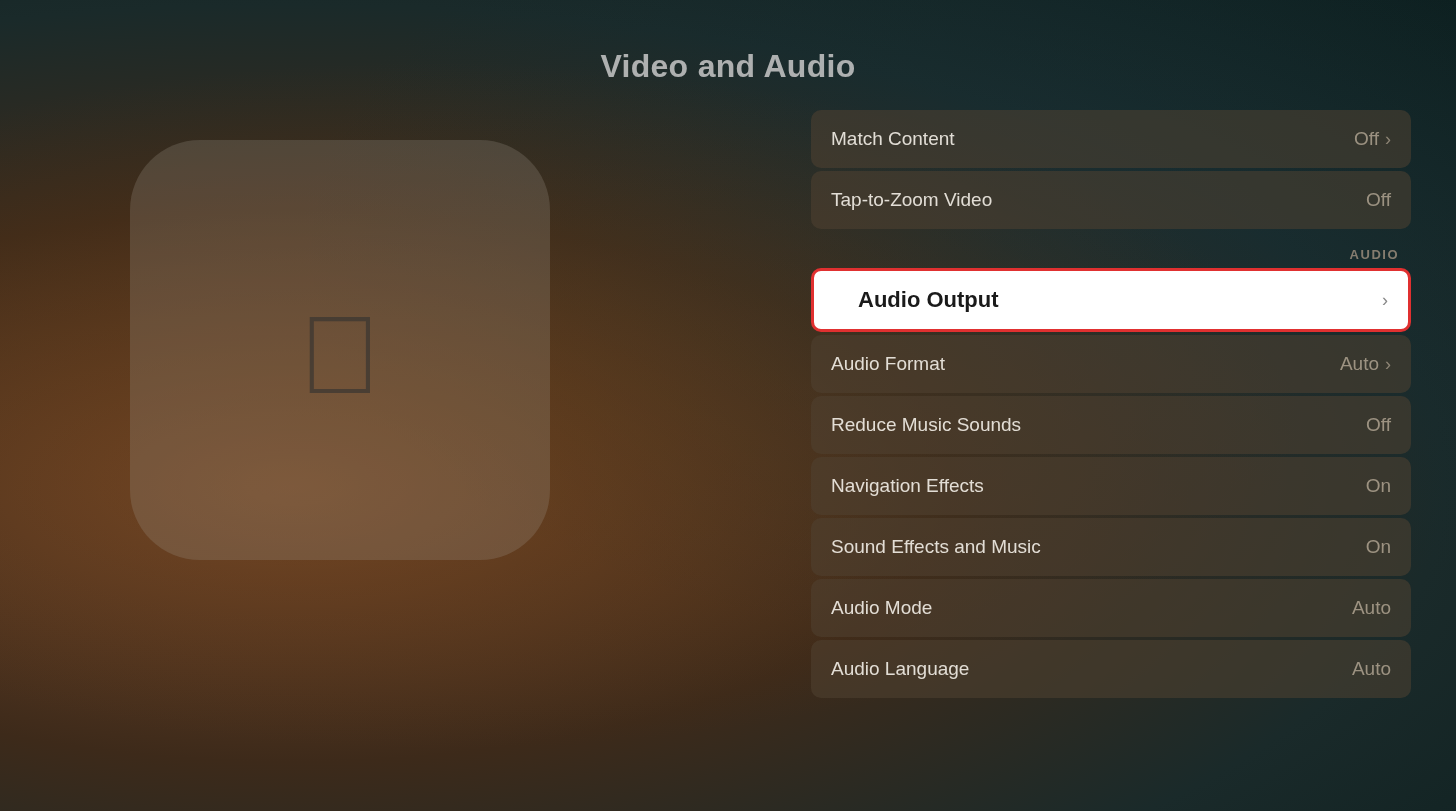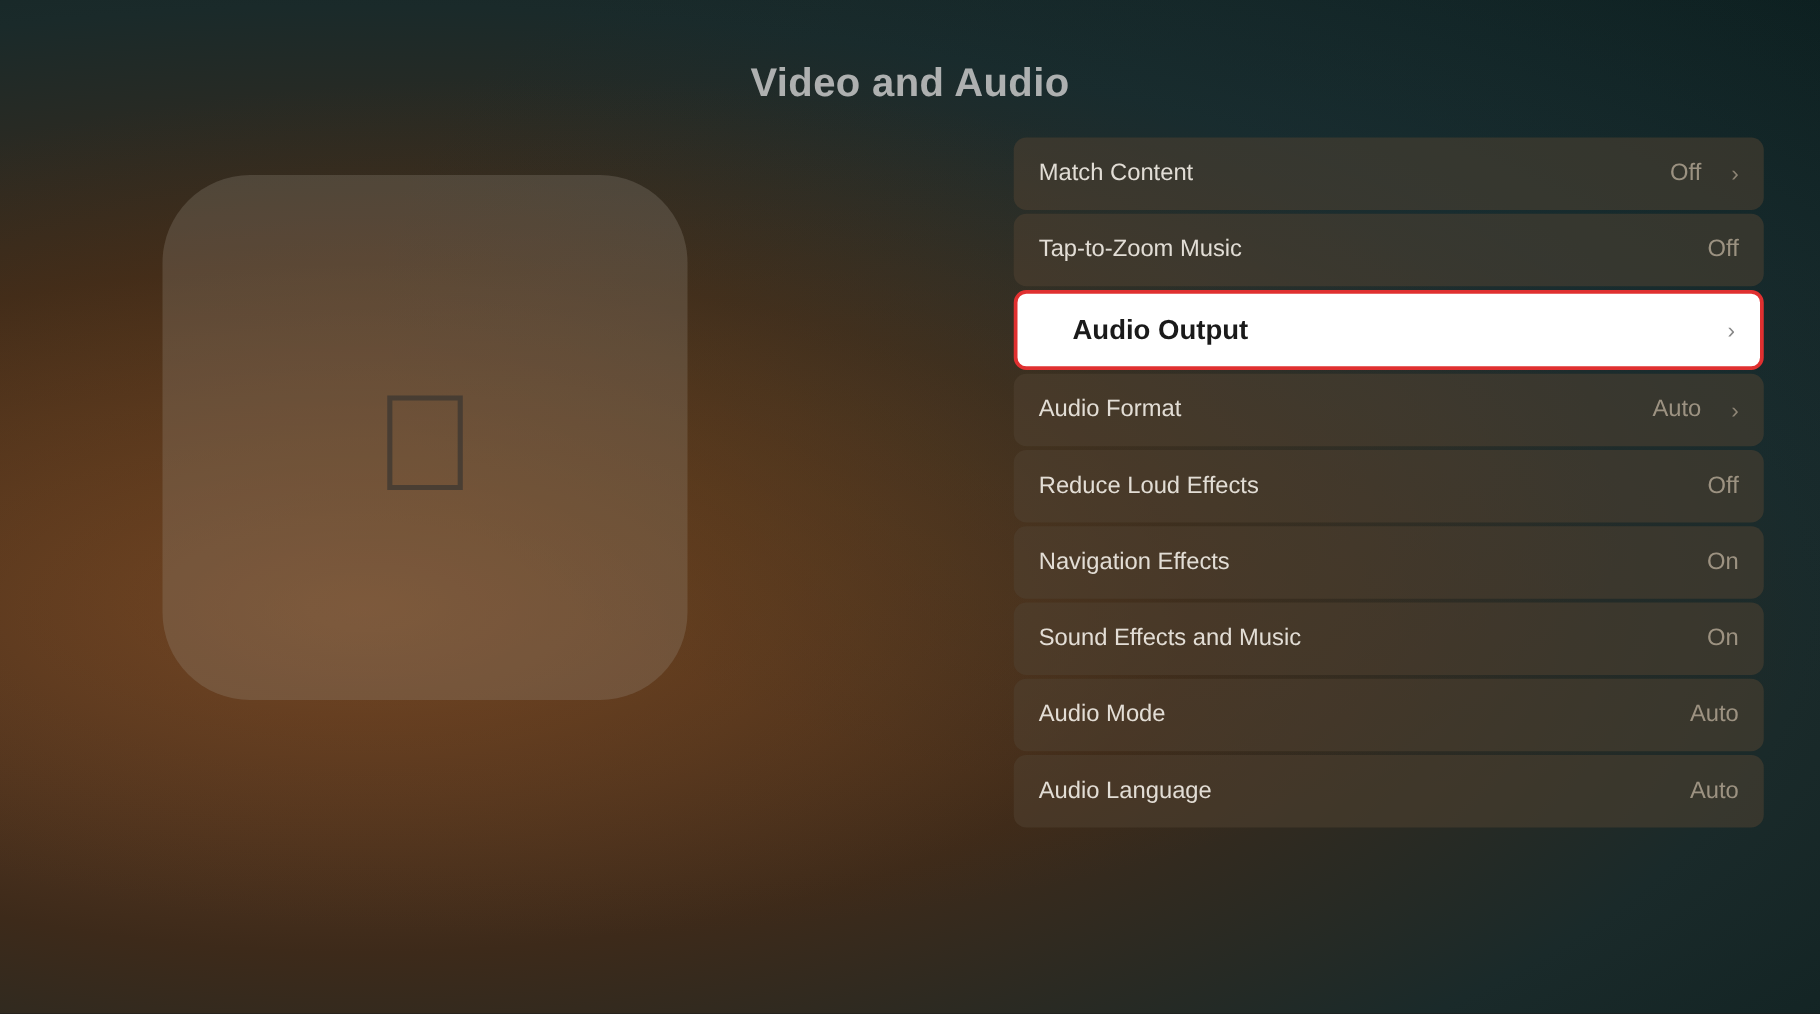--- a/index.html
+++ b/index.html
@@ -133,21 +133,21 @@
 
     .row-label {
       color: rgba(240, 235, 228, 0.92);
       font-size: 19px;
       font-weight: 500;
     }
 
     .row-right {
       display: flex;
       align-items: center;
-      gap: 24px;
+      gap: 6px;
     }
 
     .row-value {
       color: rgba(200, 185, 165, 0.7);
       font-size: 19px;
       font-weight: 400;
     }
 
     .chevron {
       color: rgba(200, 185, 165, 0.6);
@@ -182,44 +182,45 @@
 
   <div class="settings-group">
     <div class="settings-row">
       <span class="row-label">Match Content</span>
       <div class="row-right">
         <span class="row-value">Off</span>
         <span class="chevron">›</span>
       </div>
     </div>
     <div class="settings-row">
-      <span class="row-label">Tap-to-Zoom Music</span>
+      <span class="row-label">Tap-to-Zoom Video</span>
       <div class="row-right">
         <span class="row-value">Off</span>
       </div>
     </div>
   </div>
 
+  <div class="section-label audio-section-label">AUDIO</div>
 
   <div class="settings-group">
     <div class="settings-row active-selected">
       <span class="row-label">Audio Output</span>
       <div class="row-right">
         <span class="chevron">›</span>
       </div>
     </div>
     <div class="settings-row">
       <span class="row-label">Audio Format</span>
       <div class="row-right">
         <span class="row-value">Auto</span>
         <span class="chevron">›</span>
       </div>
     </div>
     <div class="settings-row">
-      <span class="row-label">Reduce Loud Effects</span>
+      <span class="row-label">Reduce Music Sounds</span>
       <div class="row-right">
         <span class="row-value">Off</span>
       </div>
     </div>
     <div class="settings-row">
       <span class="row-label">Navigation Effects</span>
       <div class="row-right">
         <span class="row-value">On</span>
       </div>
     </div>

